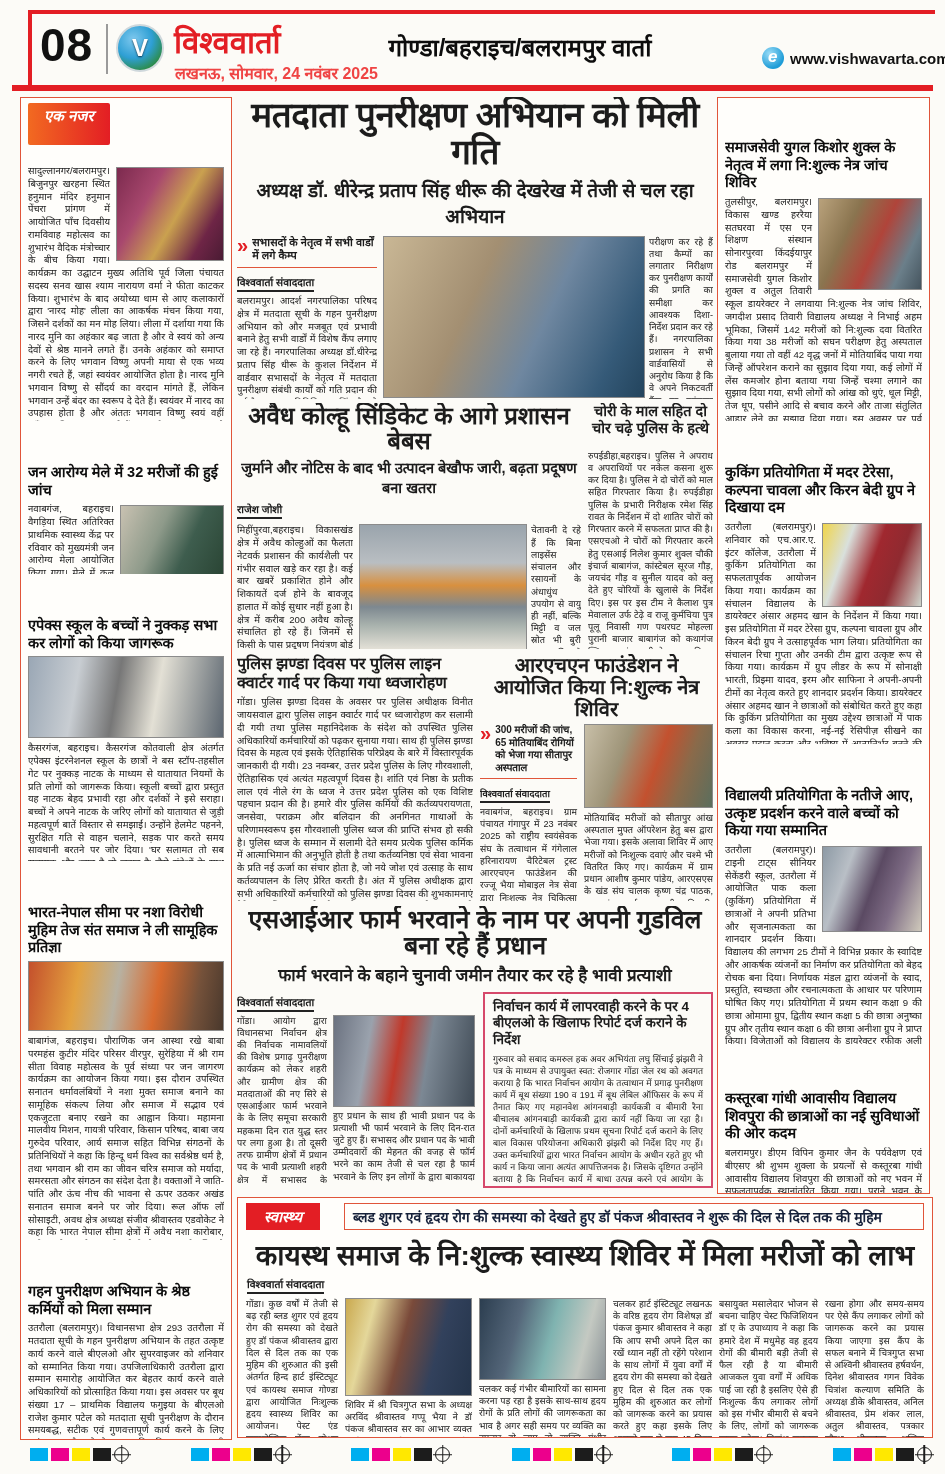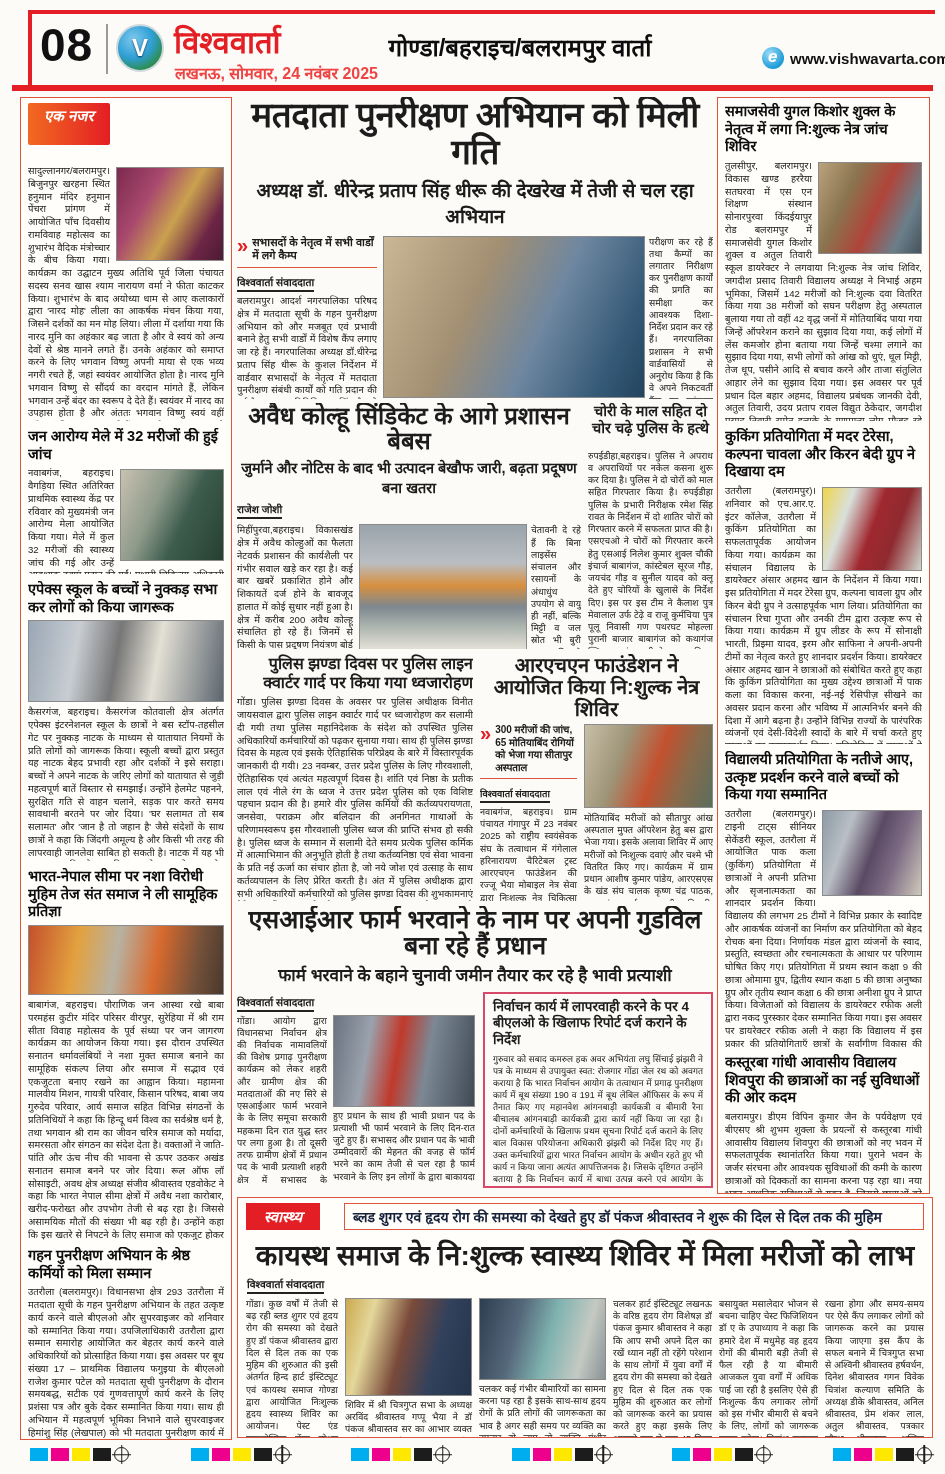--- a/index.html
+++ b/index.html
@@ -30,21 +30,21 @@
   .chev { color:#e31e24; font-weight:800; font-size:20px; line-height:0.9; flex:0 0 auto; }
   .pointer-txt { font-size:11px; font-weight:800; line-height:1.25; }
   .rule-red { border:0; border-top:1.5px solid #e0553a; margin:4px 0; }
 
   
   .side-box { position:absolute; background:#fffefb; border:1.5px solid #e0553a; padding:5px 7px; overflow:hidden; }
   .left-box  { left:20px;  top:97px; width:212px; height:1343px; }
   .right-box { left:717px; top:97px; width:213px; height:1097px; }
   .eknajar { display:inline-block; background:linear-gradient(90deg,#f26a21,#e31e24); color:#fff; font-style:italic; font-weight:800; font-size:15px; padding:2px 16px 20px; border-radius:2px; margin-bottom:20px; }
   .side-art { overflow:hidden; margin-bottom:7px; }
-  .side-title { font-size:14.5px; font-weight:800; line-height:1.22; color:#0d0d0d; margin-bottom:4px; }
+  .side-title { font-size:14.5px; font-weight:800; line-height:1.22; color:#0d0d0d; margin-bottom:4px;margin-top:36px; }
   .ph-r { float:right; margin:2px 0 3px 6px; }
   .ph-w { width:100%; margin:2px 0 4px; }
 
   
   .blk { position:absolute; overflow:hidden; }
   .lead    { left:237px; top:97px;  width:476px; height:302px; }
   .kolhu   { left:237px; top:403px; width:344px; height:246px; }
   .chori   { left:588px; top:403px; width:125px; height:246px; }
   .flag    { left:237px; top:654px; width:236px; height:247px; }
   .rhn     { left:480px; top:654px; width:233px; height:247px; }
@@ -61,21 +61,21 @@
 
   .kolhu-head { font-size:24px; font-weight:700; text-align:center; line-height:1.05; }
   .kolhu-sub  { font-size:14.5px; font-weight:800; text-align:center; margin:4px 0 2px; }
   .kolhu-row  { position:relative; height:130px; margin-top:2px; }
   .kolhu-c1   { position:absolute; left:0; top:0; width:116px; height:100%; overflow:hidden; }
   .kolhu-photo{ position:absolute; left:122px; top:0; width:168px; height:128px;
                background:linear-gradient(180deg,#9aa4ac 0%,#b9bec2 30%,#d8903f 48%,#7d8890 65%,#aab3ae 80%,#e8e4da 100%); }
   .kolhu-c3   { position:absolute; right:0; top:0; width:50px; height:100%; overflow:hidden; }
 
   .chori-head { font-size:14.5px; font-weight:800; text-align:center; line-height:1.2; margin-bottom:12px; }
-  .flag-head  { font-size:16px; font-weight:800; text-align:right; line-height:1.2; margin-bottom:4px; }
+  .flag-head  { font-size:16px; font-weight:800; text-align:left; line-height:1.2; margin-bottom:4px; }
 
   .rhn-head { font-size:20px; font-weight:900; text-align:center; line-height:1.1; margin-bottom:4px; }
   .rhn-row  { display:flex; gap:7px; height:188px; overflow:hidden; }
   .rhn-left { width:97px; flex:0 0 auto; }
   .rhn-right{ flex:1; }
   .rhn-photo{ width:100%; height:84px; background:linear-gradient(110deg,#c8bfa8 0%,#9e9478 30%,#c3512f 55%,#8a6a4a 75%,#5b6e5d 100%); margin-bottom:4px; }
 
   .sir-head { font-size:25px; font-weight:900; text-align:center; line-height:1.05; }
   .sir-sub  { font-size:17px; font-weight:700; text-align:center; margin-top:4px; }
   .sir-grid { display:flex; gap:8px; margin-top:6px; height:196px; overflow:hidden; }

